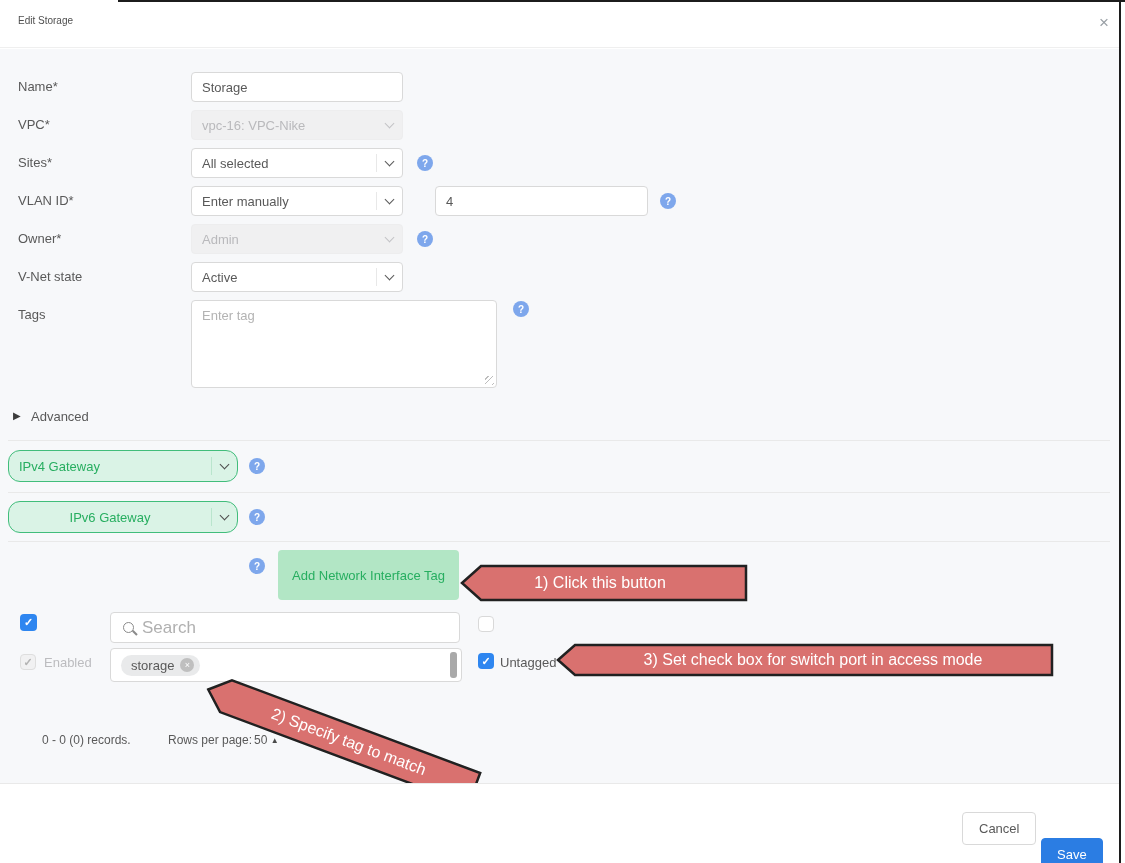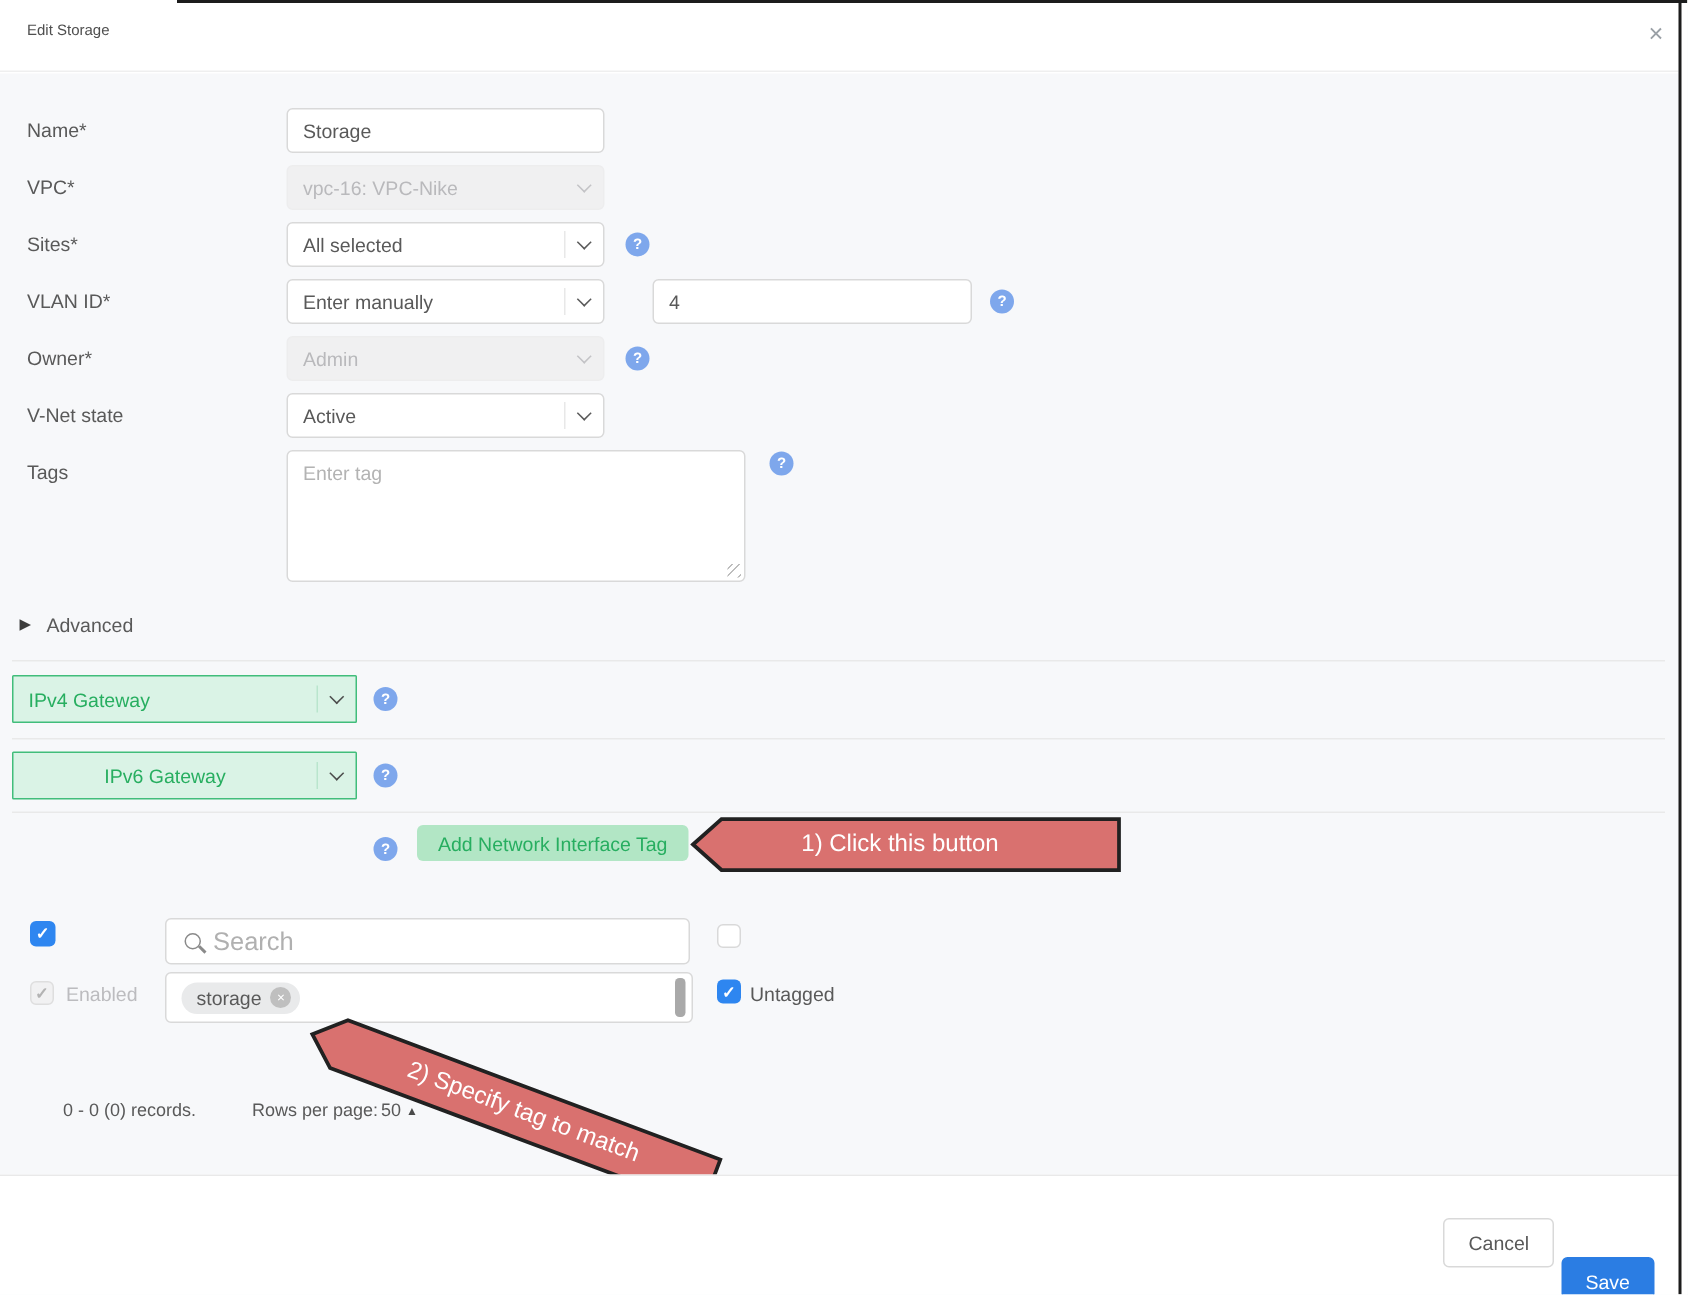--- a/index.html
+++ b/index.html
@@ -23,39 +23,39 @@
   
   .select { position:absolute; width:212px; height:30px; background:#fff; border:1px solid #d9d9d9; border-radius:4px; display:flex; align-items:center; }
   .select .val { flex:1; padding:0 10px; font-size:13px; color:#595959; white-space:nowrap; overflow:hidden; }
   .select .sep { width:1px; height:18px; background:#e8e8e8; }
   .select .chevbox { width:25px; display:flex; align-items:center; justify-content:center; }
   .chev { width:7px; height:7px; border-right:1.6px solid #5a5a5a; border-bottom:1.6px solid #5a5a5a; transform:rotate(45deg); margin-top:-3px; }
   .select.disabled { background:#f0f0f1; border-color:#ededee; }
   .select.disabled .val { color:#b9b9bc; }
   .select.disabled .sep { background:transparent; }
   .select.disabled .chev { border-color:#c3c3c6; }
-  .select.green { width:230px; height:32px; background:#daf3e6; border:1px solid #41bd7b; border-radius:1px; }
+  .select.green { width:230px; height:32px; background:#daf3e6; border:1px solid #41bd7b; border-radius:12px; }
   .select.green .val { color:#27ae60; }
   .select.green .sep { background:#b9e5cd; }
   .select.green .chev { border-color:#4c4c4c; }
 
   .tinput { position:absolute; background:#fff; border:1px solid #d9d9d9; border-radius:4px; font-family:"Liberation Sans",sans-serif; font-size:13px; color:#595959; padding:0 10px; outline:none; }
   .tinput::placeholder { color:#b3b3b3; }
   textarea.tinput { padding:7px 10px; resize:none; }
   .resize-grip { position:absolute; width:9px; height:9px; background:
       repeating-linear-gradient(135deg, transparent 0 2px, #bdbdbd 2px 3px, transparent 3px 5px, #bdbdbd 5px 6px, transparent 6px 9px); }
 
   .help { position:absolute; width:16px; height:16px; border-radius:50%; background:#7ea7ec; color:#fff; font-size:10px; font-weight:bold; display:flex; align-items:center; justify-content:center; cursor:pointer; }
 
   .divider { position:absolute; left:8px; width:1102px; height:1px; background:#e9e9e9; }
 
   .adv-caret { position:absolute; font-size:10px; color:#3c3c3c; }
   .adv-label { position:absolute; font-size:13px; color:#595959; }
 
-  .gbtn { position:absolute; height:24px; background:#b2e6c5; color:#27ae60; font-size:13px; border:none; border-radius:4px; padding:0 14px; cursor:pointer; font-family:"Liberation Sans",sans-serif; }
+  .gbtn { position:absolute; height:50px; background:#b2e6c5; color:#27ae60; font-size:13px; border:none; border-radius:4px; padding:0 14px; cursor:pointer; font-family:"Liberation Sans",sans-serif; }
 
   
   .cb { position:absolute; width:17px; height:17px; border-radius:4px; display:flex; align-items:center; justify-content:center; font-size:11px; font-weight:bold; cursor:pointer; }
   .cb.checked { background:#2e86f0; color:#fff; }
   .cb.unchecked { background:#fff; border:1px solid #d9d9d9; color:transparent; }
   .cb.disabled-checked { background:#f1f1f2; border:1px solid #dedede; color:#b3b3b3; cursor:default; }
 
   
   .search-wrap { position:absolute; display:flex; align-items:center; background:#fff; border:1px solid #d9d9d9; border-radius:4px; }
   .mag { position:relative; width:11px; height:11px; border:1.6px solid #8a8a8a; border-radius:50%; margin:0 8px 0 12px; flex:none; }
@@ -176,21 +176,21 @@
         <i class="chev"></i>
       </div>
   </div>
   <div class="help" style="left:249px;top:509px;">?</div>
 
   <div class="divider" style="top:541px;"></div>
 
   <div class="help" style="left:249px;top:558px;">?</div>
   <button class="gbtn" style="left:278px;top:550px;">Add Network Interface Tag</button>
 
-  <div class="arrow" style="left:460px;top:544px;width:264px;height:38px;">
+  <div class="arrow" style="left:460px;top:564px;width:264px;height:38px;">
     <svg width="288" height="38" viewBox="0 0 288 38">
       <polygon points="2,19 21,2 286,2 286,36 21,36" fill="#d9716f" stroke="#212121" stroke-width="2.5"></polygon>
     </svg>
     <div class="atext">1) Click this button</div>
   </div>
 
   <div class="cb checked" style="left:20px;top:614px;">
       <span>✓</span>
     </div>
   <div class="search-wrap" style="left:110px;top:612px;width:350px;height:31px;">
@@ -208,20 +208,26 @@
       <span>storage</span>
       <span class="chip-x">×</span>
     </div>
   </div>
   <div class="scroll-thumb" style="left:450px;top:652px;"></div>
   <div class="cb checked" style="left:478px;top:653px;width:16px;height:16px;">
       <span>✓</span>
     </div>
   <div class="plain-label" style="left:500px;top:655px;">Untagged</div>
 
+  <div class="arrow" style="left:556px;top:643px;width:498px;height:34px;">
+    <svg width="498" height="34" viewBox="0 0 498 34">
+      <polygon points="2,17 19,2 496,2 496,32 19,32" fill="#d9716f" stroke="#212121" stroke-width="2.5"></polygon>
+    </svg>
+    <div class="atext">3) Set check box for switch port in access mode</div>
+  </div>
 
   <div class="arrow" style="left:213px;top:671px;width:288px;height:38px;transform:rotate(20.5deg);transform-origin:0 0;">
     <svg width="288" height="38" viewBox="0 0 288 38">
       <polygon points="2,19 21,2 286,2 286,36 21,36" fill="#d9716f" stroke="#212121" stroke-width="2.5"></polygon>
     </svg>
     <div class="atext">2) Specify tag to match</div>
   </div>
 
   <div class="records" style="left:42px;top:733px;">0 - 0 (0) records.</div>
   <div class="records" style="left:168px;top:733px;">Rows per page:</div>

